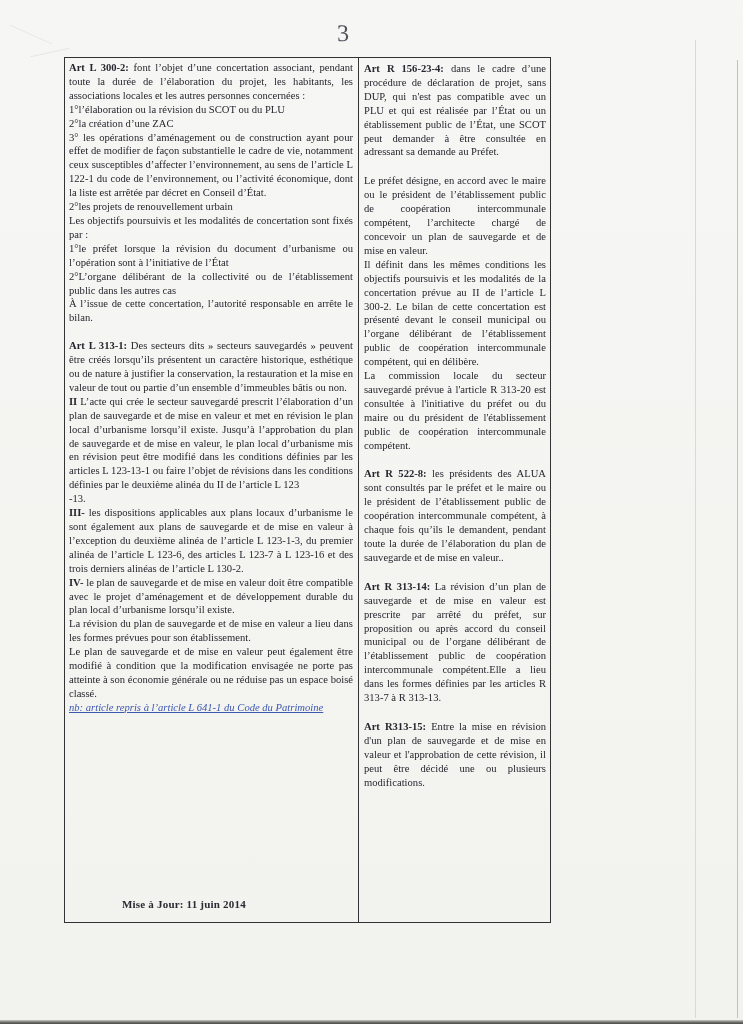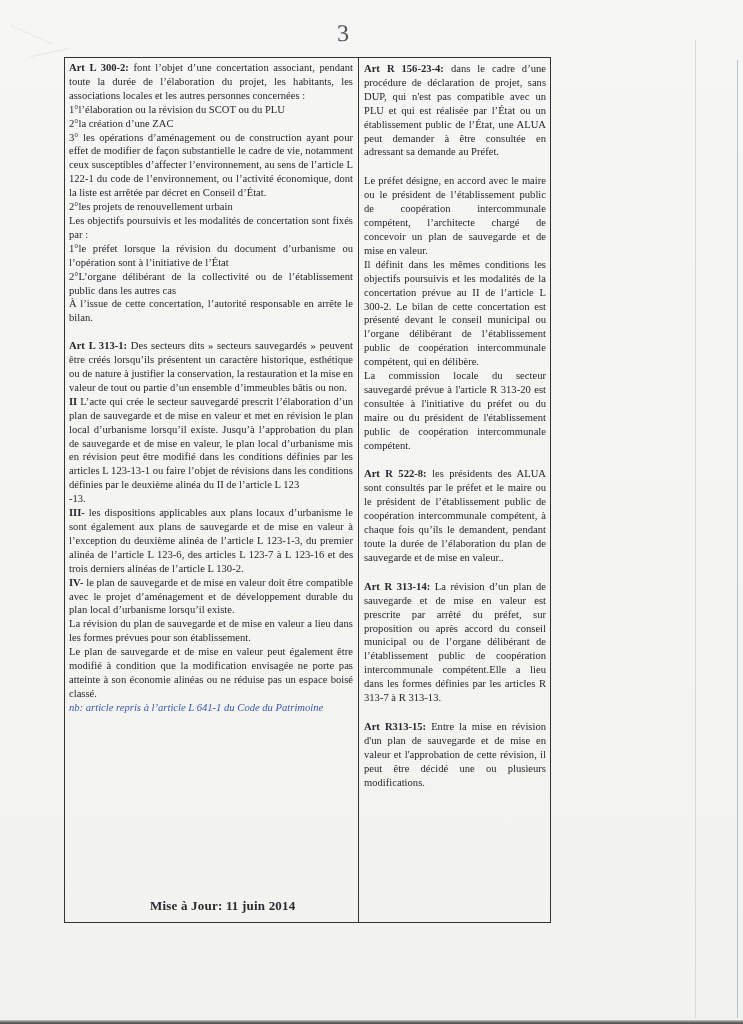--- a/index.html
+++ b/index.html
@@ -27,26 +27,26 @@
     width:294px;border-right:1.5px solid #333336;
     padding:3px 5px 3px 4px;
   }
   .cell-right{flex:1;padding:4px 4px 3px 5px;}
   .cell p{margin:0;text-align:justify;}
   .cell .block{margin:0;}
   .cell-left .block + .block{margin-top:14px;}
   .cell-right .block + .block{margin-top:15px;}
   .lead{font-weight:bold;}
   .doc-link{
-    color:#3b57b0;font-style:italic;
+    color:#3b57b0;font-style:italic;text-decoration:underline;
     text-align:left;cursor:pointer;
   }
   .footer-note{
-    position:absolute;left:85px;top:840px;
-    font-weight:bold;font-size:13px;color:#2a2a33;
+    position:absolute;left:57px;top:840px;
+    font-weight:bold;font-size:11px;color:#2a2a33;
     letter-spacing:0.2px;
   }
   
   .edge-bottom{
     position:absolute;left:0;bottom:0;width:743px;height:4px;
     background:linear-gradient(180deg,#c9c9c6 0%,#6a6a67 60%,#4c4c49 100%);
   }
   .fold-line{
     position:absolute;top:40px;left:695px;width:1px;height:978px;
     background:#d9d9d5;
@@ -87,30 +87,30 @@
         <p><b class="lead"></b><span>À l’issue de cette concertation, l’autorité responsable en arrête le bilan.</span></p>
       </div>
 
       <div class="block">
         <p><b class="lead">Art L 313-1:</b><span> Des secteurs dits » secteurs sauvegardés » peuvent être créés lorsqu’ils présentent un caractère historique, esthétique ou de nature à justifier la conservation, la restauration et la mise en valeur de tout ou partie d’un ensemble d’immeubles bâtis ou non.</span></p>
         <p><b class="lead">II</b><span> L’acte qui crée le secteur sauvegardé prescrit l’élaboration d’un plan de sauvegarde et de mise en valeur et met en révision le plan local d’urbanisme lorsqu’il existe. Jusqu’à l’approbation du plan de sauvegarde et de mise en valeur, le plan local d’urbanisme mis en révision peut être modifié dans les conditions définies par les articles L 123-13-1 ou faire l’objet de révisions dans les conditions définies par le deuxième alinéa du II de l’article L 123</span></p>
         <p><b class="lead"></b><span>-13.</span></p>
         <p><b class="lead">III-</b><span> les dispositions applicables aux plans locaux d’urbanisme le sont également aux plans de sauvegarde et de mise en valeur à l’exception du deuxième alinéa de l’article L 123-1-3, du premier alinéa de l’article L 123-6, des articles L 123-7 à L 123-16 et des trois derniers alinéas de l’article L 130-2.</span></p>
         <p><b class="lead">IV-</b><span> le plan de sauvegarde et de mise en valeur doit être compatible avec le projet d’aménagement et de développement durable du plan local d’urbanisme lorsqu’il existe.</span></p>
         <p><b class="lead"></b><span>La révision du plan de sauvegarde et de mise en valeur a lieu dans les formes prévues pour son établissement.</span></p>
-        <p><b class="lead"></b><span>Le plan de sauvegarde et de mise en valeur peut également être modifié à condition que la modification envisagée ne porte pas atteinte à son économie alinéas ou ne réduise pas un espace boisé classé.</span></p>
+        <p><b class="lead"></b><span>Le plan de sauvegarde et de mise en valeur peut également être modifié à condition que la modification envisagée ne porte pas atteinte à son économie générale ou ne réduise pas un espace boisé classé.</span></p>
         <p class="doc-link">nb: article repris à l’article L 641-1 du Code du Patrimoine</p>
       </div>
 
     </div>
 
     <div class="cell cell-right">
 
       <div class="block">
-        <p><b class="lead">Art R 156-23-4:</b><span> dans le cadre d’une procédure de déclaration de projet, sans DUP, qui n'est pas compatible avec un PLU et qui est réalisée par l’État ou un établissement public de l’État, une ALUA peut demander à être consultée en adressant sa demande au Préfet.</span></p>
+        <p><b class="lead">Art R 156-23-4:</b><span> dans le cadre d’une procédure de déclaration de projet, sans DUP, qui n'est pas compatible avec un PLU et qui est réalisée par l’État ou un établissement public de l’État, une SCOT peut demander à être consultée en adressant sa demande au Préfet.</span></p>
       </div>
 
       <div class="block">
         <p><b class="lead"></b><span>Le préfet désigne, en accord avec le maire ou le président de l’établissement public de coopération intercommunale compétent, l’architecte chargé de concevoir un plan de sauvegarde et de mise en valeur.</span></p>
         <p><b class="lead"></b><span>Il définit dans les mêmes conditions les objectifs poursuivis et les modalités de la concertation prévue au II de l’article L 300-2. Le bilan de cette concertation est présenté devant le conseil municipal ou l’organe délibérant de l’établissement public de coopération intercommunale compétent, qui en délibère.</span></p>
         <p><b class="lead"></b><span>La commission locale du secteur sauvegardé prévue à l'article R 313-20 est consultée à l'initiative du préfet ou du maire ou du président de l'établissement public de coopération intercommunale compétent.</span></p>
       </div>
 
       <div class="block">
         <p><b class="lead">Art R 522-8:</b><span> les présidents des ALUA sont consultés par le préfet et le maire ou le président de l’établissement public de coopération intercommunale compétent, à chaque fois qu’ils le demandent, pendant toute la durée de l’élaboration du plan de sauvegarde et de mise en valeur..</span></p>

